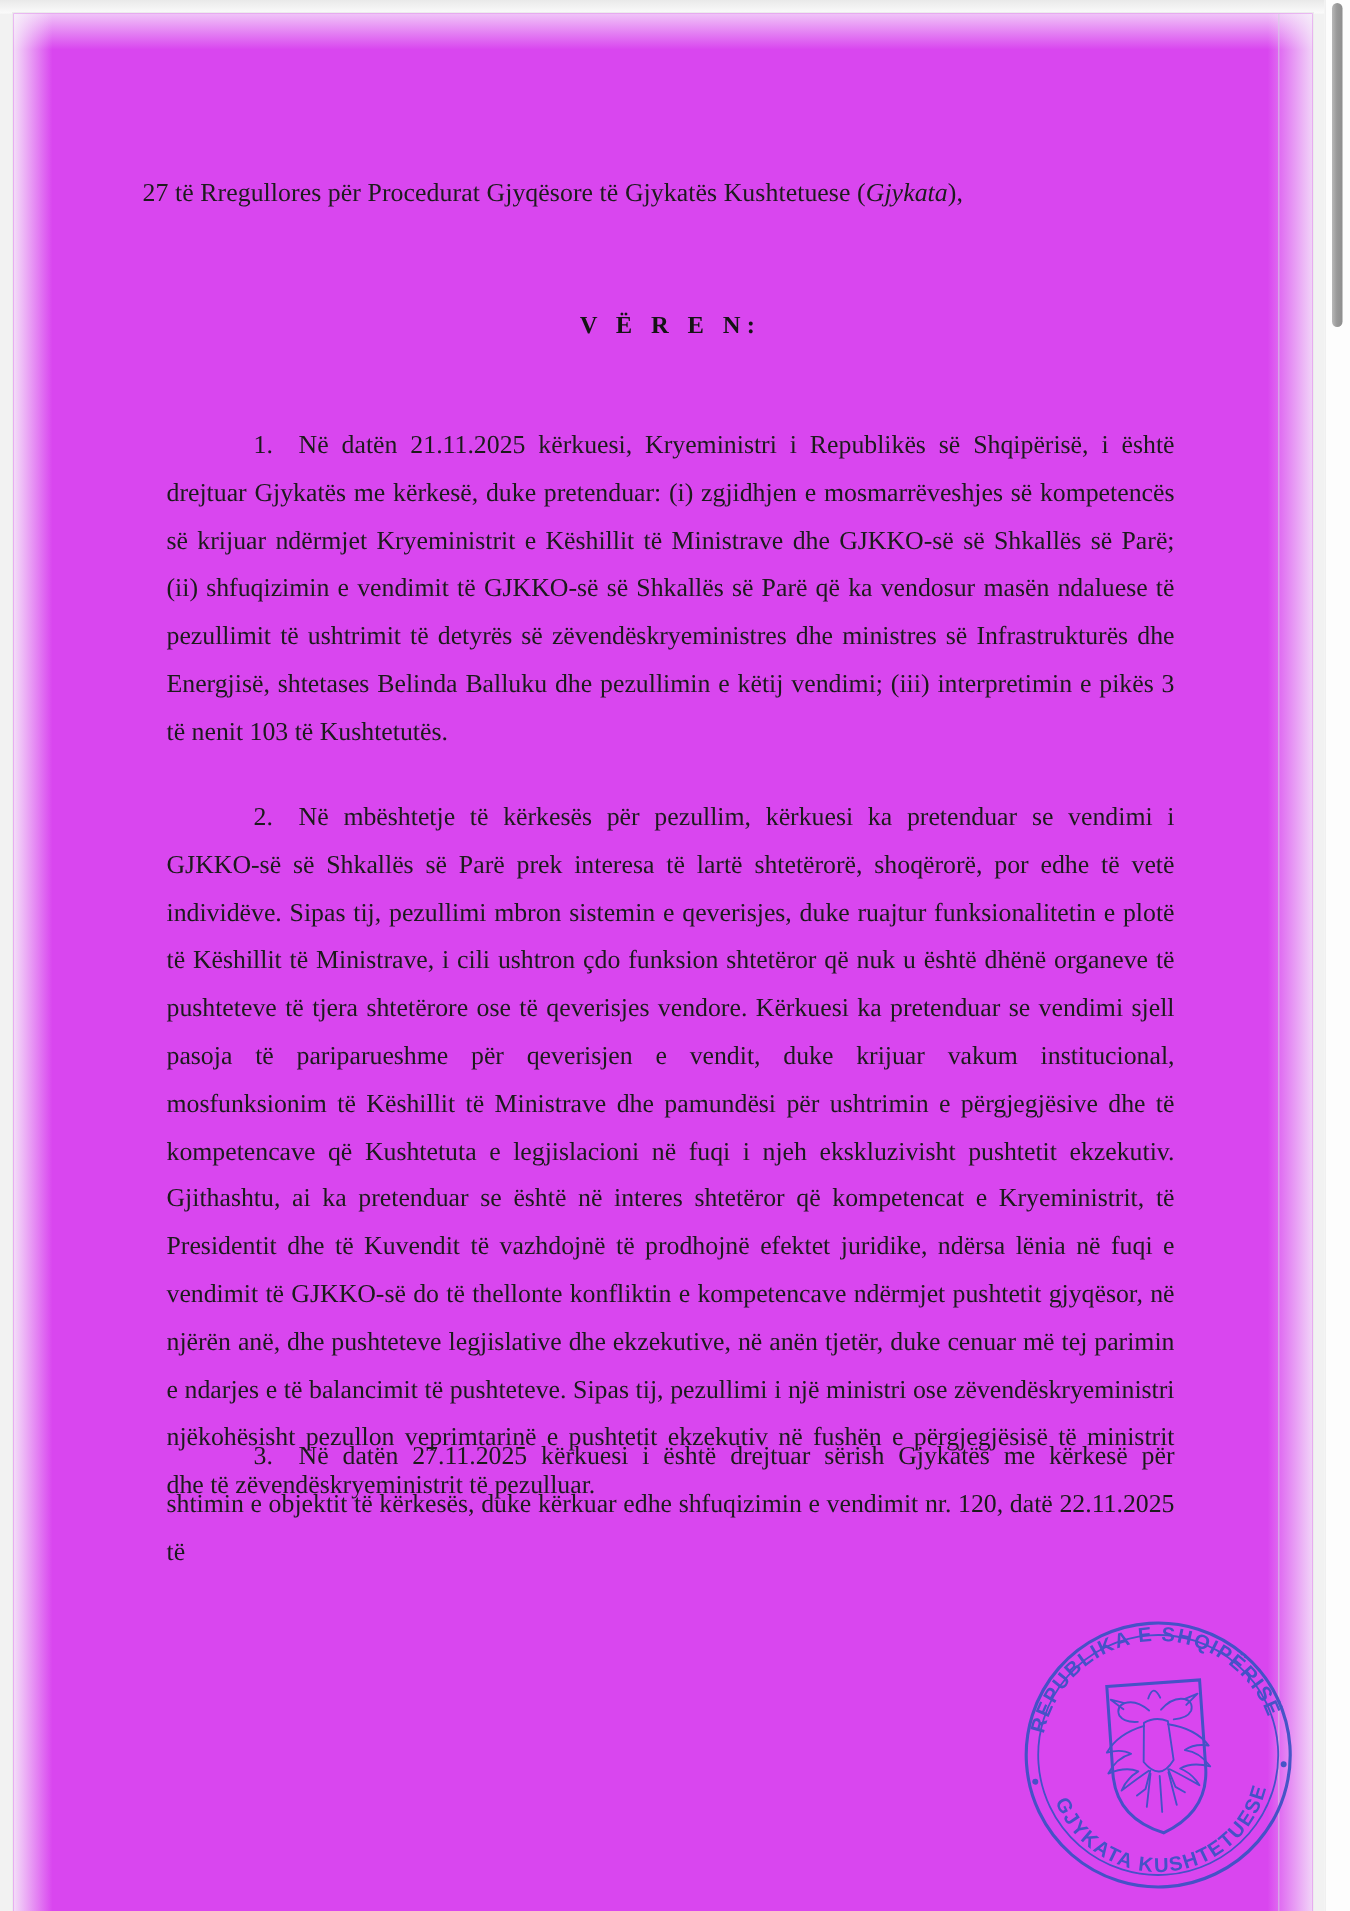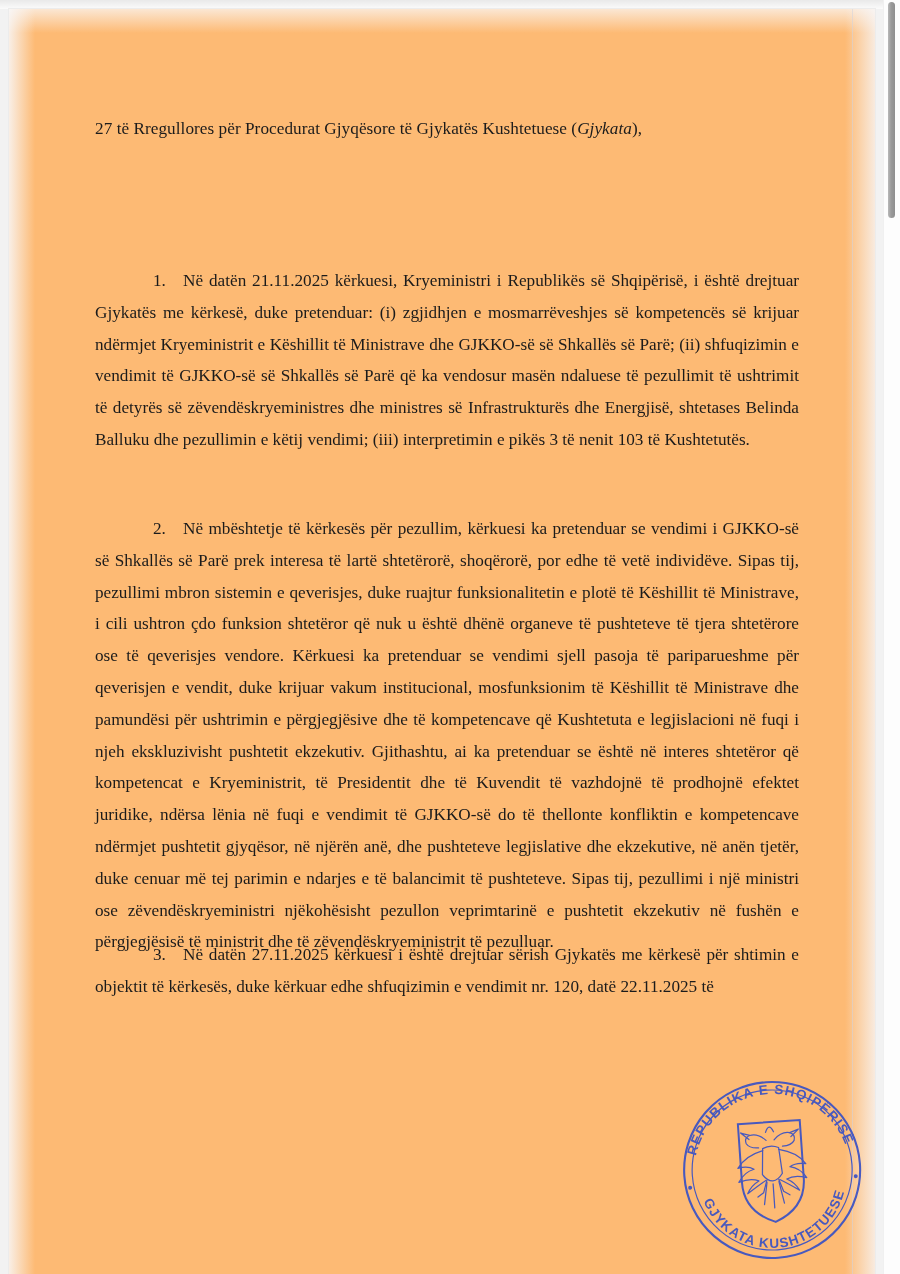--- a/index.html
+++ b/index.html
@@ -26,21 +26,21 @@
     top: 0; left: 0; right: 0;
     height: 9px;
     background: linear-gradient(to bottom, #e9e9e9 0%, #f4f4f4 60%, #fbfbfb 100%);
   }
   #page-sheet {
     position: absolute;
     left: 9px;
     top: 9px;
     width: 866px;
     height: 1265px;
-    background: #fdba74;
+    background: #d946ef;
     box-shadow: 0 0 0 1px #ececec;
     overflow: hidden;
   }
   
   #page-sheet::before {
     content: "";
     position: absolute;
     inset: 0;
     pointer-events: none;
     background:
@@ -116,21 +116,21 @@
     left: 0;
     width: 704px;
     text-align: justify;
     text-justify: inter-word;
     font-size: 17.2px;
     line-height: 31.8px;
     color: #1b1b1b;
     hyphens: none;
   }
   .body-block p {
-    margin: 0;
+    margin: 16px;
     text-indent: 58px;
     text-align: justify;
   }
   #para-1 { top: 256px; }
   #para-2 { top: 504px; }
   #para-3 { top: 930px; }
 
   
   #seal {
     position: absolute;
@@ -160,20 +160,21 @@
   <div id="viewer-top-strip"></div>
 
   <div id="page-sheet">
 
     <div id="fold-line"></div>
 
     <div id="doc">
 
       <div class="line-head"><span>27 të Rregullores për Procedurat Gjyqësore të Gjykatës Kushtetuese (</span><i>Gjykata</i><span>),</span></div>
 
+      <div class="section-title">V Ë R E N:</div>
 
       <div class="body-block" id="para-1">
         <p>1. Në datën 21.11.2025 kërkuesi, Kryeministri i Republikës së Shqipërisë, i është drejtuar Gjykatës me kërkesë, duke pretenduar: (i) zgjidhjen e mosmarrëveshjes së kompetencës së krijuar ndërmjet Kryeministrit e Këshillit të Ministrave dhe GJKKO-së së Shkallës së Parë; (ii) shfuqizimin e vendimit të GJKKO-së së Shkallës së Parë që ka vendosur masën ndaluese të pezullimit të ushtrimit të detyrës së zëvendëskryeministres dhe ministres së Infrastrukturës dhe Energjisë, shtetases Belinda Balluku dhe pezullimin e këtij vendimi; (iii) interpretimin e pikës 3 të nenit 103 të Kushtetutës.</p>
       </div>
 
       <div class="body-block" id="para-2">
         <p>2. Në mbështetje të kërkesës për pezullim, kërkuesi ka pretenduar se vendimi i GJKKO-së së Shkallës së Parë prek interesa të lartë shtetërorë, shoqërorë, por edhe të vetë individëve. Sipas tij, pezullimi mbron sistemin e qeverisjes, duke ruajtur funksionalitetin e plotë të Këshillit të Ministrave, i cili ushtron çdo funksion shtetëror që nuk u është dhënë organeve të pushteteve të tjera shtetërore ose të qeverisjes vendore. Kërkuesi ka pretenduar se vendimi sjell pasoja të pariparueshme për qeverisjen e vendit, duke krijuar vakum institucional, mosfunksionim të Këshillit të Ministrave dhe pamundësi për ushtrimin e përgjegjësive dhe të kompetencave që Kushtetuta e legjislacioni në fuqi i njeh ekskluzivisht pushtetit ekzekutiv. Gjithashtu, ai ka pretenduar se është në interes shtetëror që kompetencat e Kryeministrit, të Presidentit dhe të Kuvendit të vazhdojnë të prodhojnë efektet juridike, ndërsa lënia në fuqi e vendimit të GJKKO-së do të thellonte konfliktin e kompetencave ndërmjet pushtetit gjyqësor, në njërën anë, dhe pushteteve legjislative dhe ekzekutive, në anën tjetër, duke cenuar më tej parimin e ndarjes e të balancimit të pushteteve. Sipas tij, pezullimi i një ministri ose zëvendëskryeministri njëkohësisht pezullon veprimtarinë e pushtetit ekzekutiv në fushën e përgjegjësisë të ministrit dhe të zëvendëskryeministrit të pezulluar.</p>
       </div>
 
       <div class="body-block" id="para-3">

